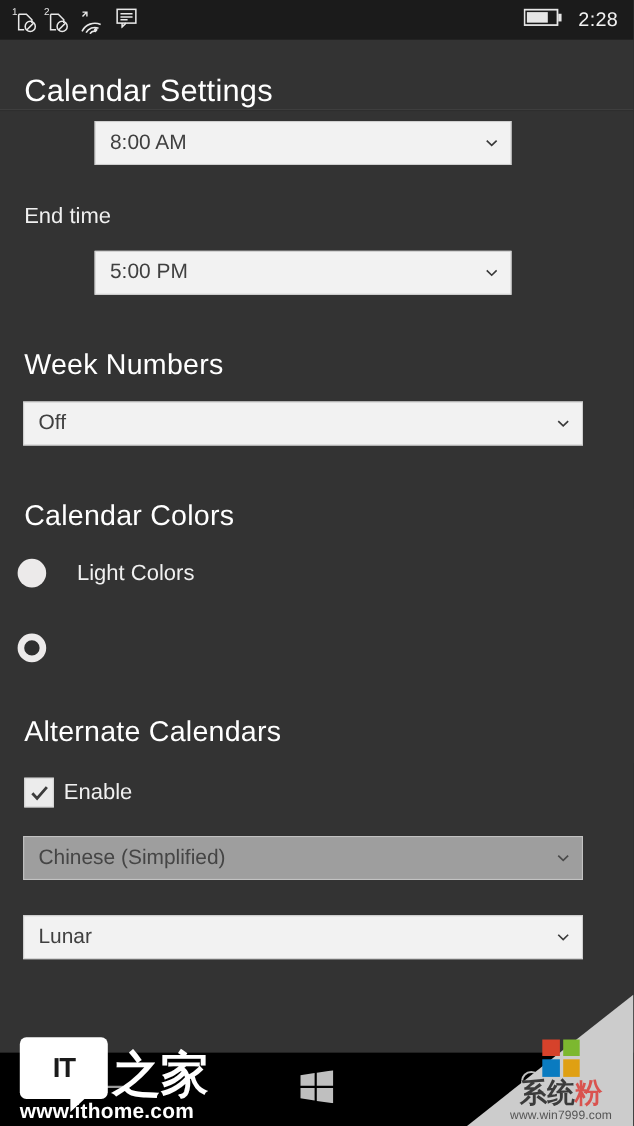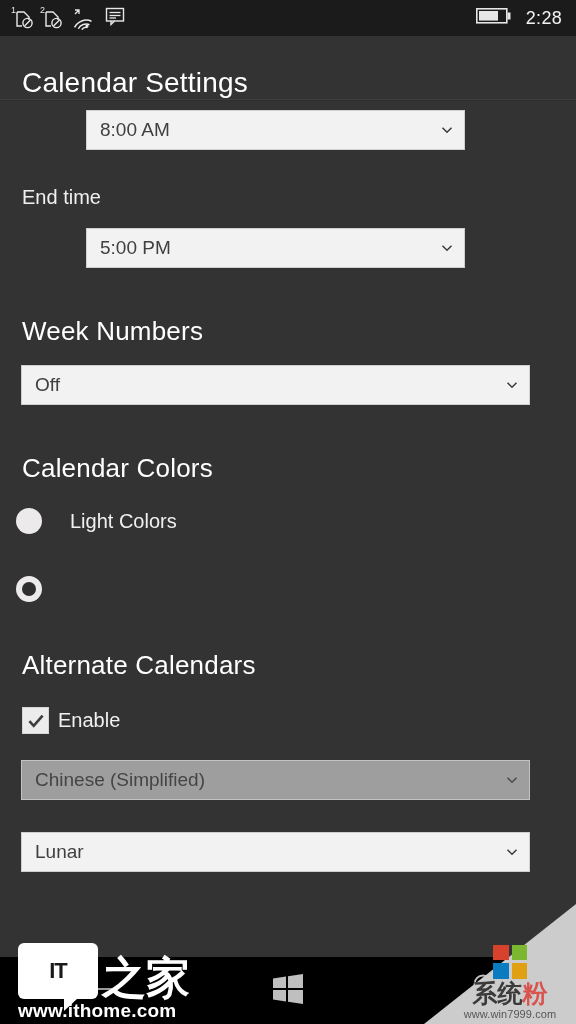--- a/index.html
+++ b/index.html
@@ -110,21 +110,21 @@
   .wm-ithome{
     position:absolute; left:18px; bottom:2px; width:240px; z-index:30;
     pointer-events:none;
   }
   .wm-ithome .logos{ display:flex; align-items:flex-end; gap:4px; height:62px; }
   .wm-ithome .ithome-badge{
     position:relative; width:80px; height:56px; background:#ffffff; border-radius:6px;
     display:flex; align-items:center; justify-content:center;
   }
   .wm-ithome .ithome-badge span{
-    font-size:22px; font-weight:bold; color:#1a1a1a; letter-spacing:-1px;
+    font-size:25px; font-weight:bold; color:#1a1a1a; letter-spacing:-1px;
     font-family:"Liberation Sans", sans-serif;
   }
   .wm-ithome .ithome-badge:after{
     content:""; position:absolute; left:46px; bottom:-12px;
     border-left:14px solid #ffffff; border-bottom:13px solid transparent;
   }
   .wm-ithome .cn{
     font-size:44px; color:#ffffff; line-height:.95; font-weight:bold;
     font-family:"DejaVu Sans", sans-serif;
   }

